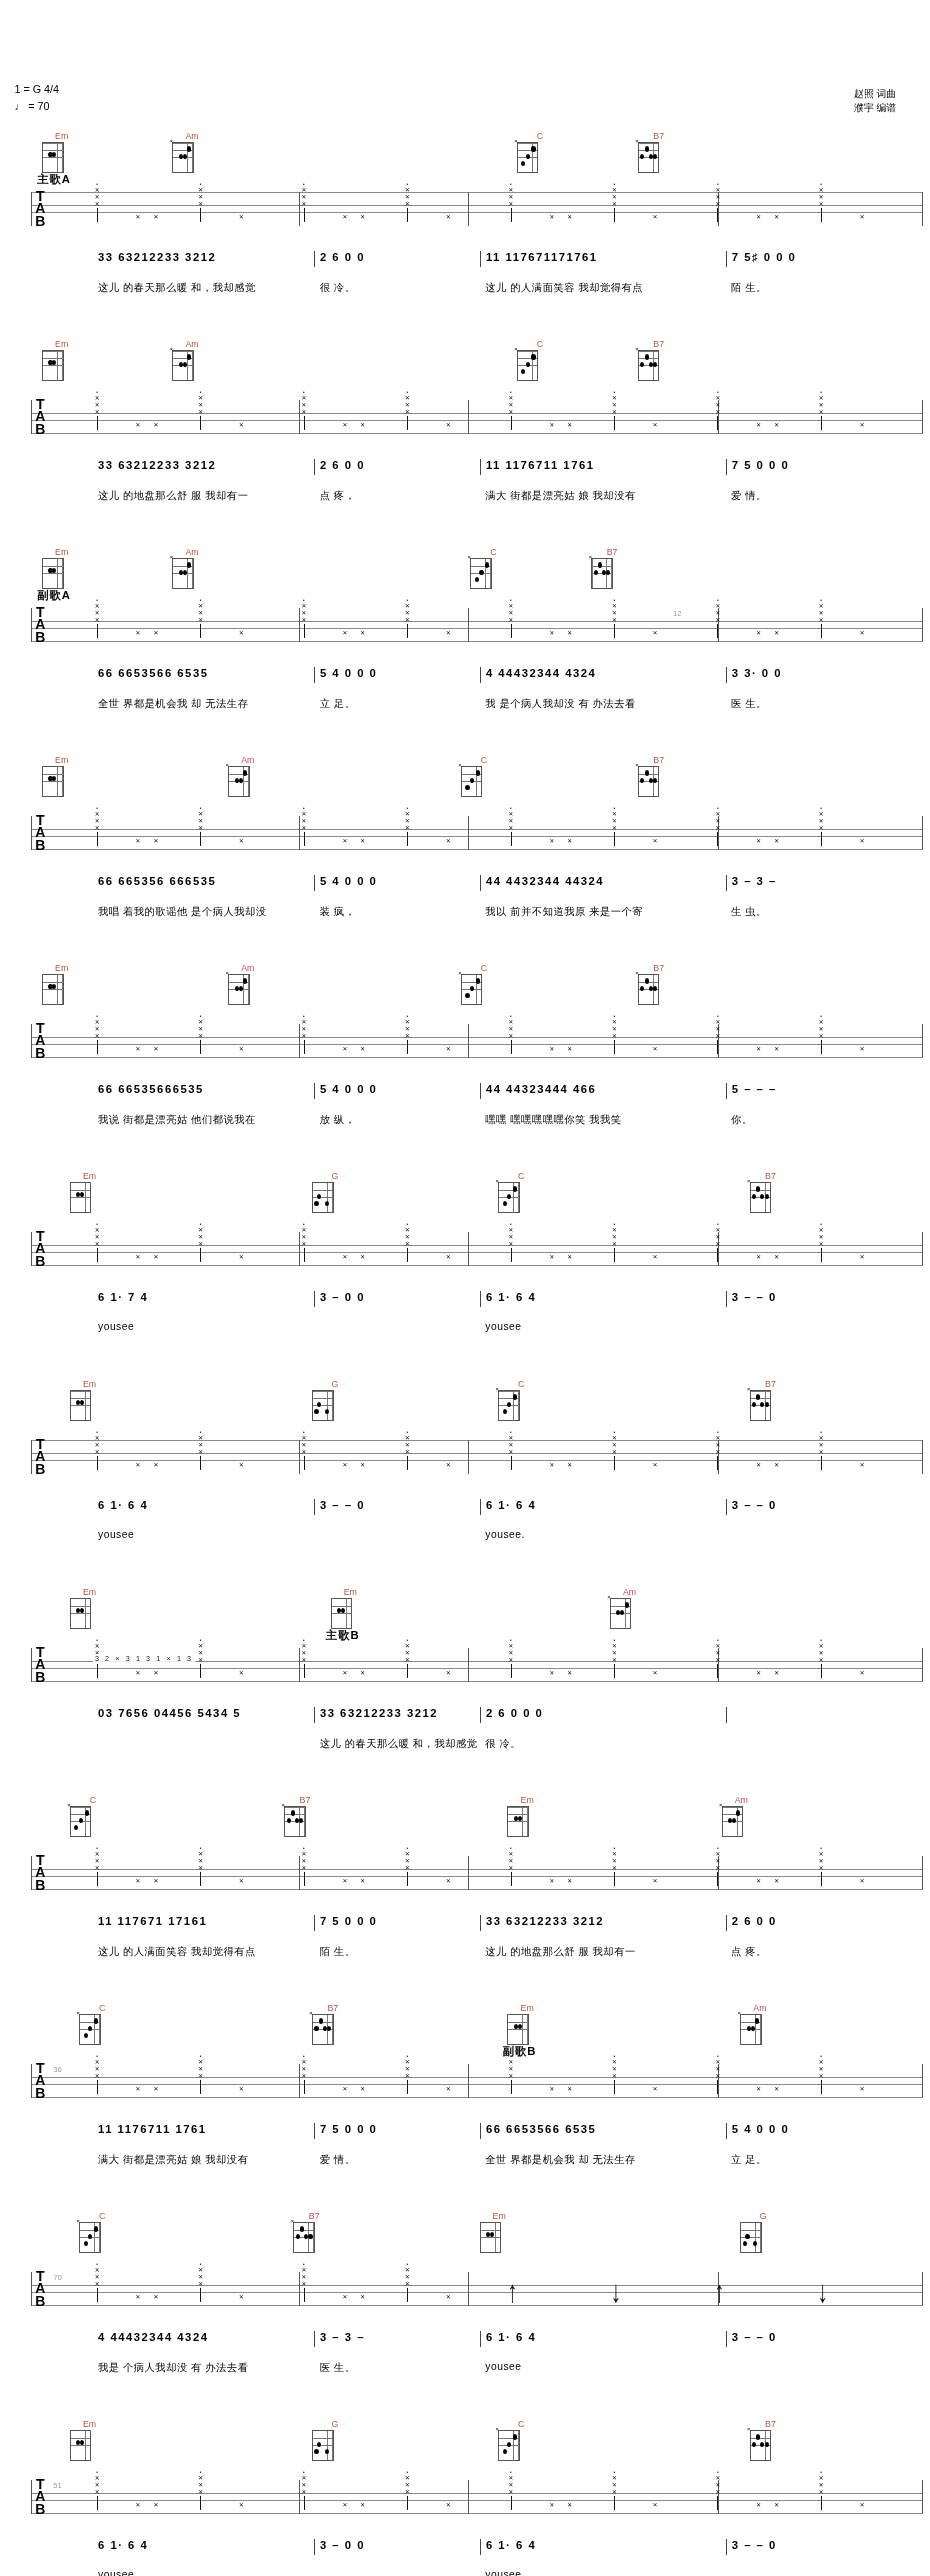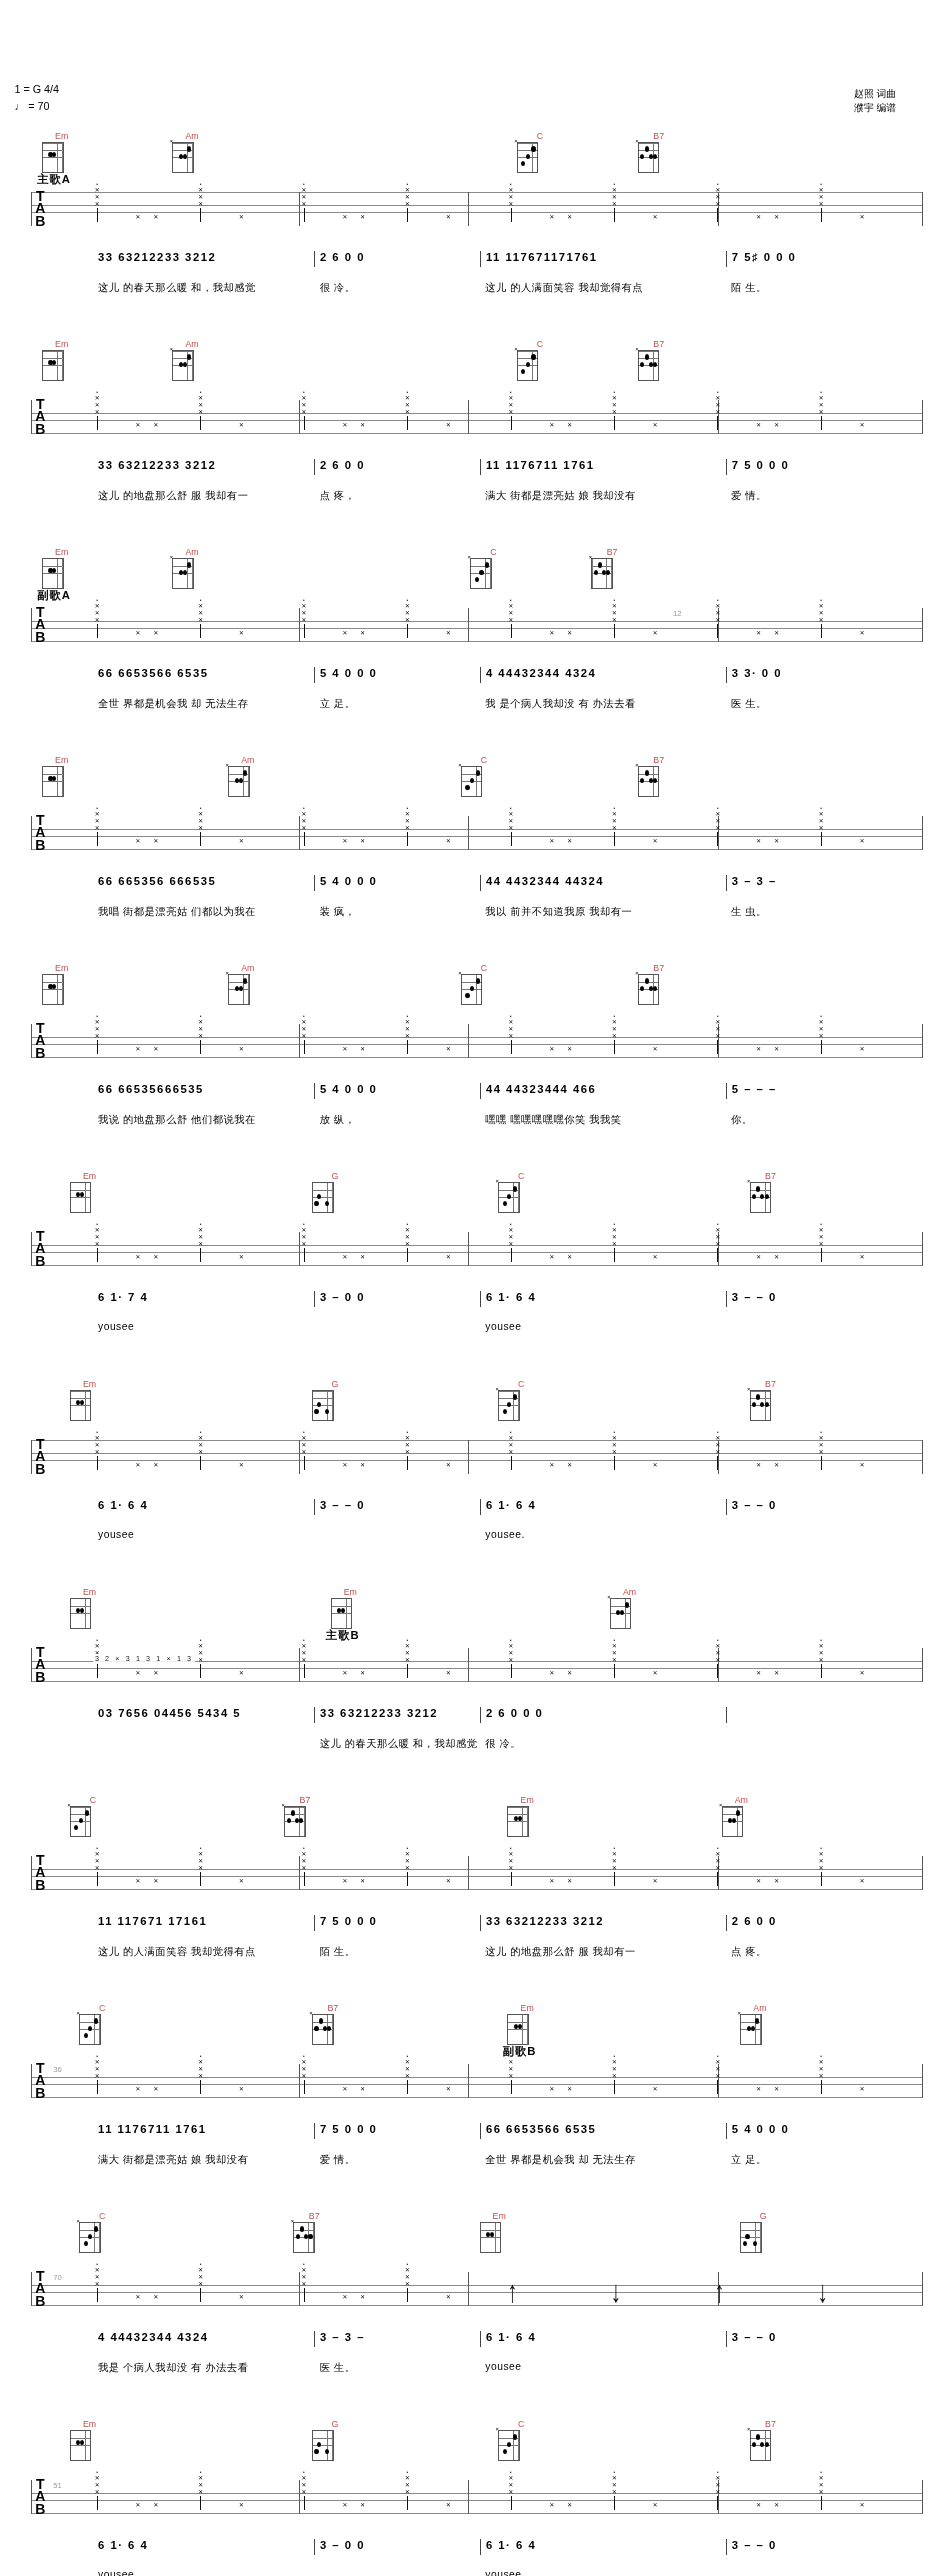--- a/index.html
+++ b/index.html
@@ -563,23 +563,23 @@
           </div>
           <span class="lowx" style="left: 92.9%;">✕</span>
         </div>
         <div class="numrow">
           <div class="ncell w0">66 665356 666535</div>
           <div class="ncell w1">5 4 0 0 0</div>
           <div class="ncell w2">44 4432344 44324</div>
           <div class="ncell w3">3 – 3 –</div>
         </div>
         <div class="lyrrow">
-          <div class="lcell w0">我唱 街都是漂亮姑 们都以为我在</div>
+          <div class="lcell w0">我唱 着我的歌谣他 是个病人我却没</div>
           <div class="lcell w1">装 疯，</div>
-          <div class="lcell w2">我以 前并不知道我原 我却有一</div>
+          <div class="lcell w2">我以 前并不知道我原 来是一个寄</div>
           <div class="lcell w3">生 虫。</div>
         </div>
       </div>
       <div class="system">
         <div class="chordrow">
           <div class="chord" style="left: 4%;">
             <span class="cname">Em</span>
             <div class="cgrid">
               <span class="dot" style="left: 28%; top: 30%;"></span>
               <span class="dot" style="left: 48%; top: 30%;"></span>
@@ -690,21 +690,21 @@
           </div>
           <span class="lowx" style="left: 92.9%;">✕</span>
         </div>
         <div class="numrow">
           <div class="ncell w0">66 66535666535</div>
           <div class="ncell w1">5 4 0 0 0</div>
           <div class="ncell w2">44 44323444 466</div>
           <div class="ncell w3">5 – – –</div>
         </div>
         <div class="lyrrow">
-          <div class="lcell w0">我说 的地盘那么舒 他们都说我在</div>
+          <div class="lcell w0">我说 街都是漂亮姑 他们都说我在</div>
           <div class="lcell w1">放 纵，</div>
           <div class="lcell w2">嘿嘿 嘿嘿嘿嘿嘿你笑 我我笑</div>
           <div class="lcell w3">你。</div>
         </div>
       </div>
       <div class="system">
         <div class="chordrow">
           <div class="chord" style="left: 7%;">
             <span class="cname">Em</span>
             <div class="cgrid">

